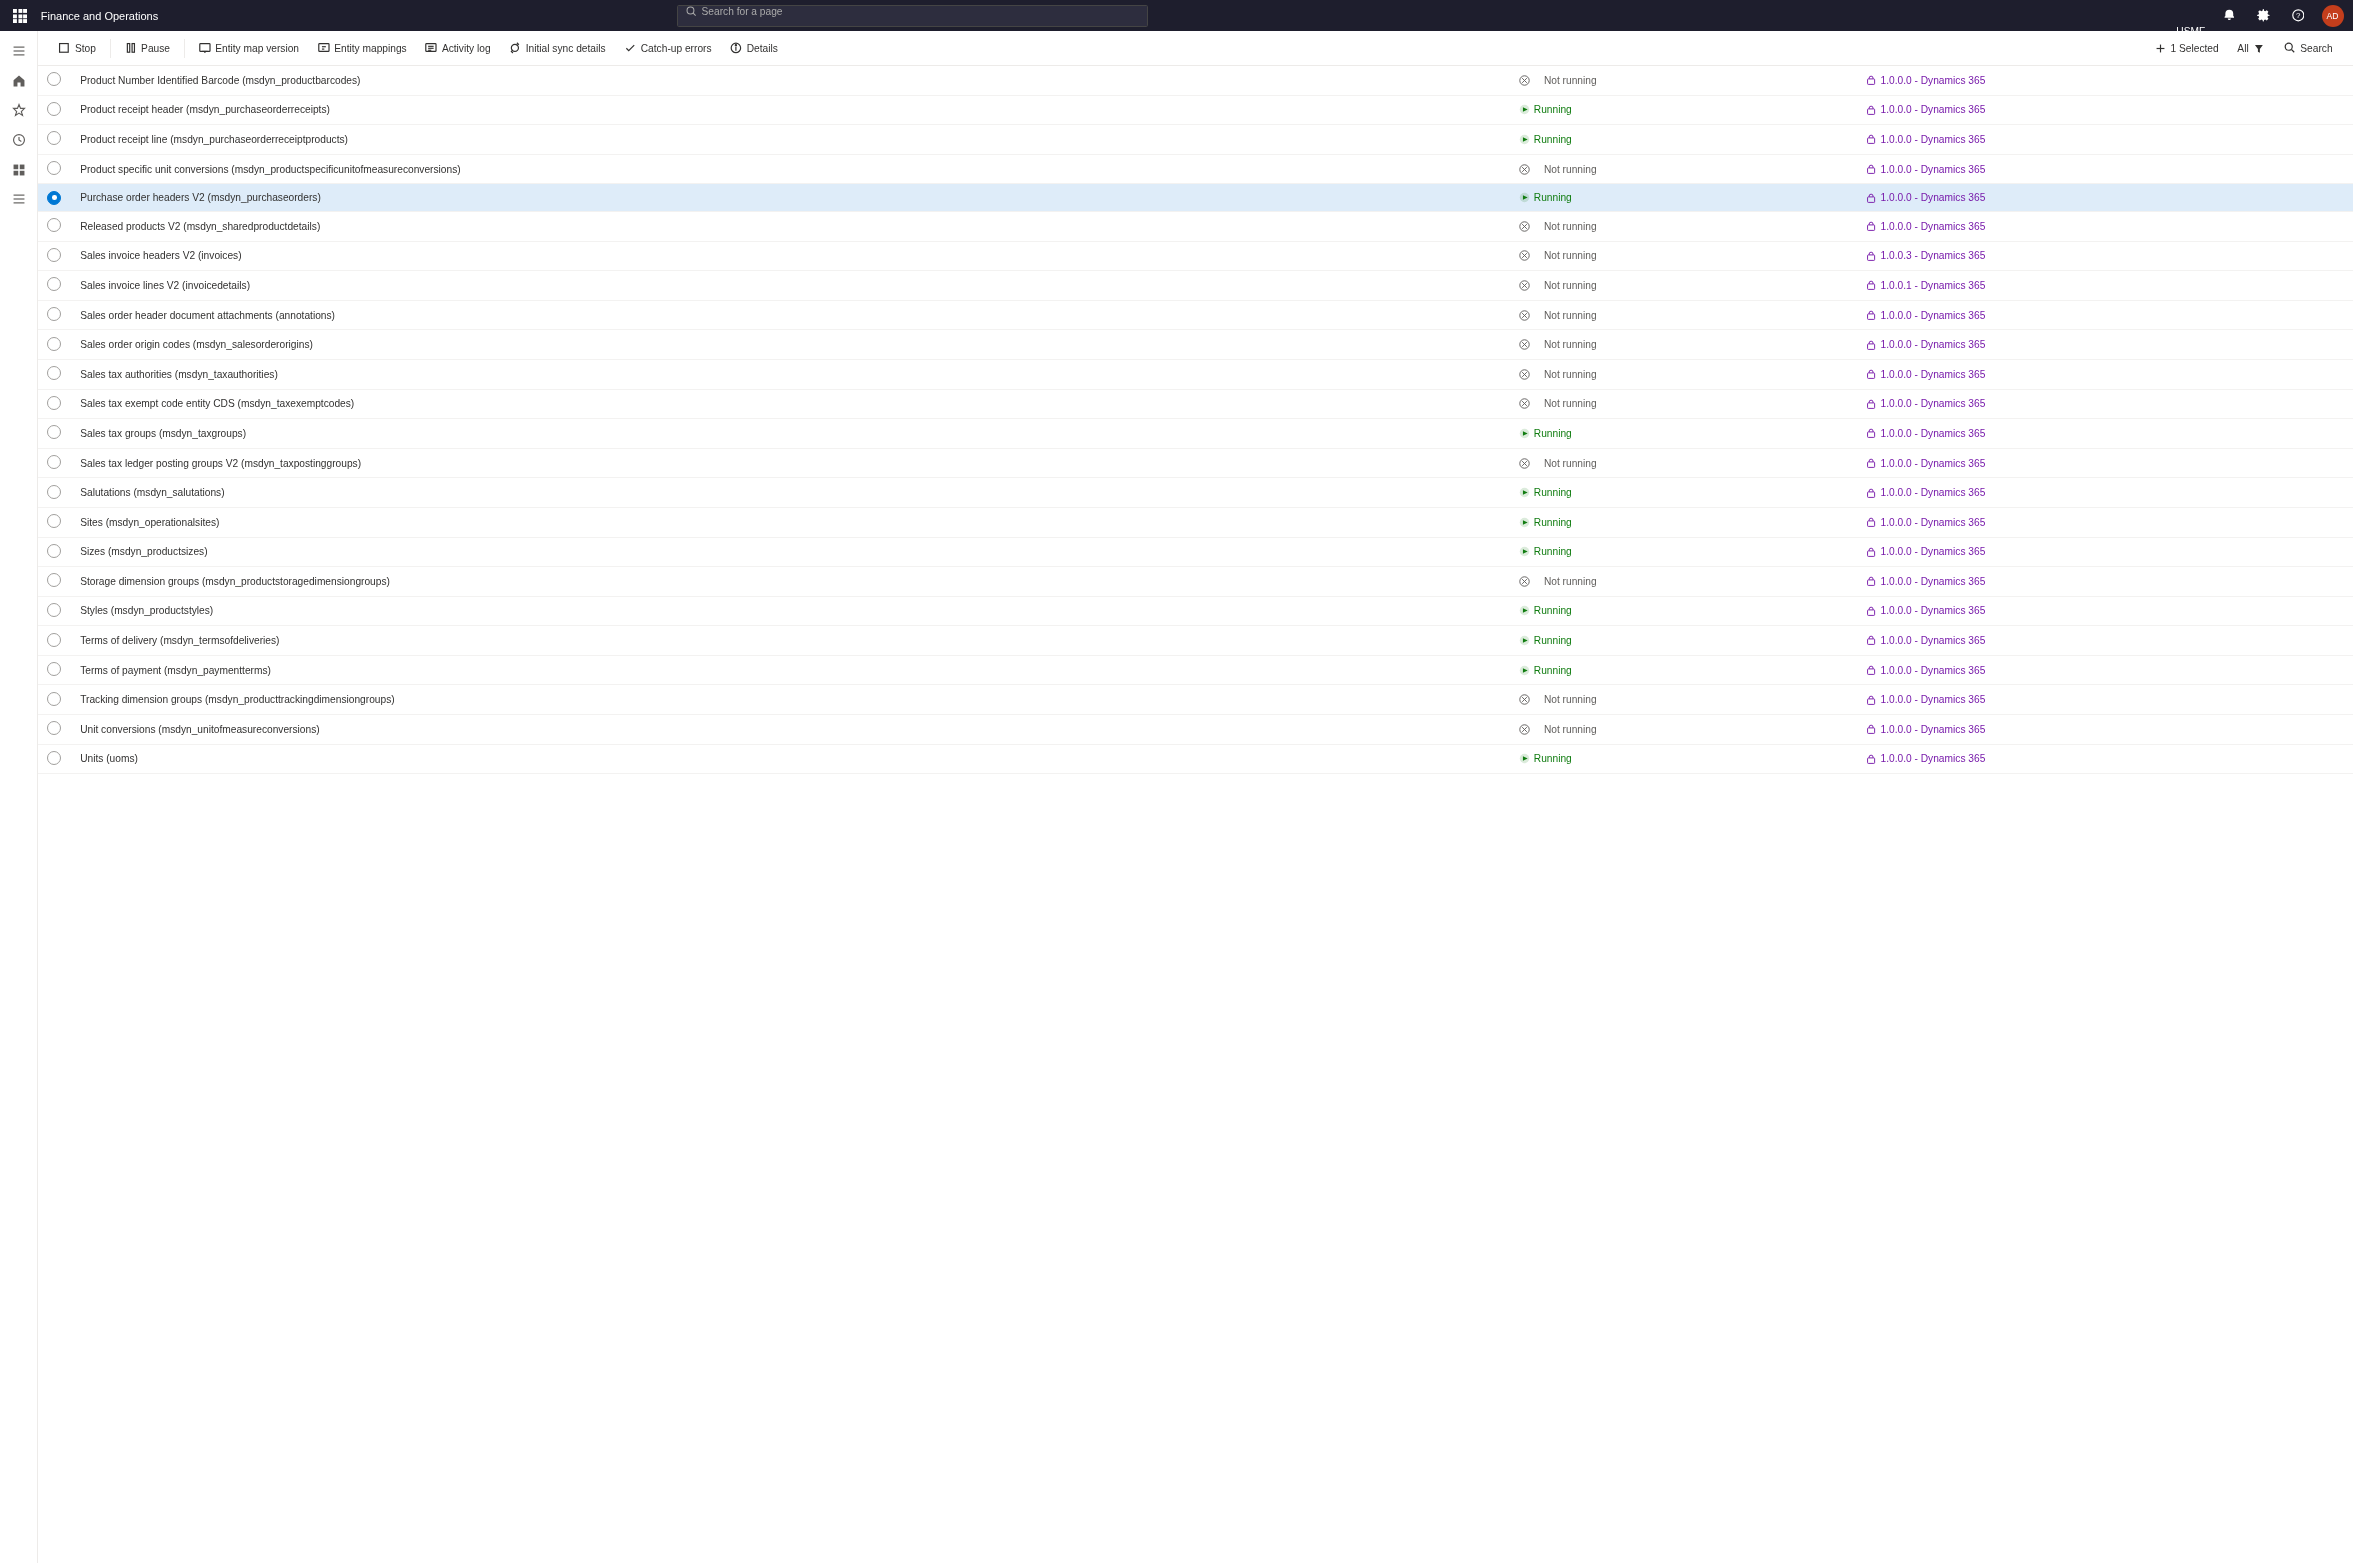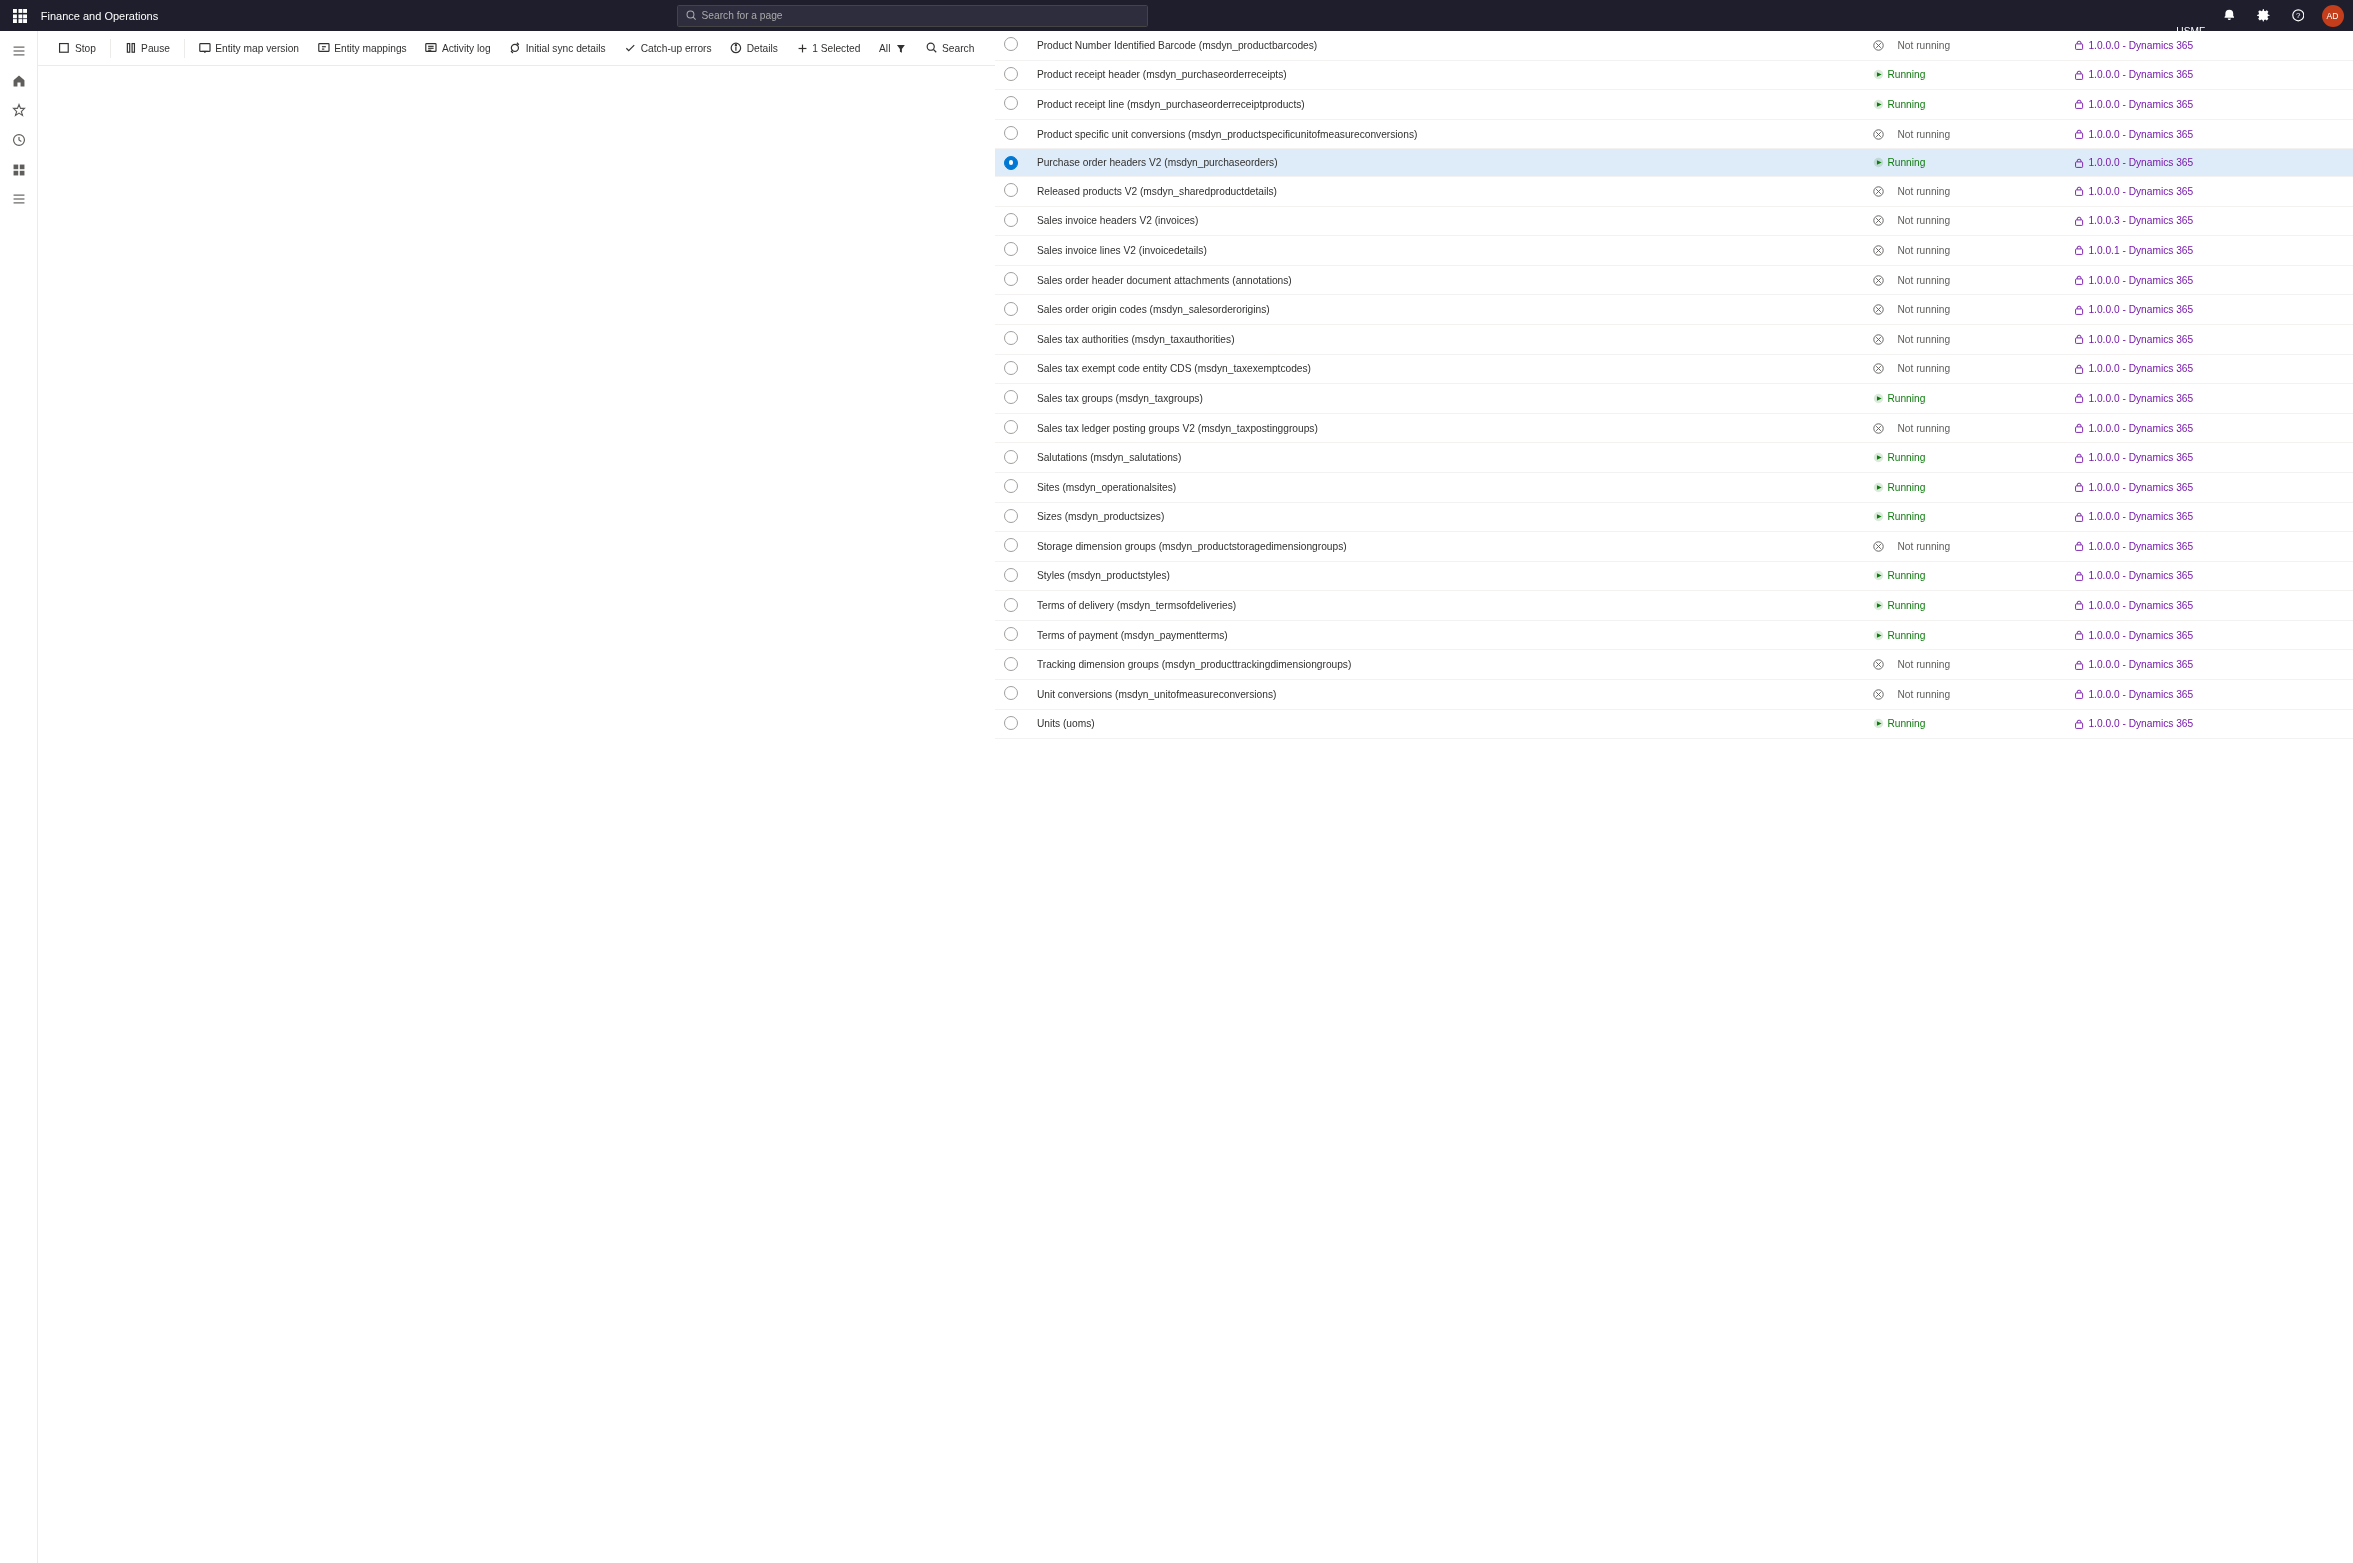--- a/index.html
+++ b/index.html
@@ -10,37 +10,37 @@
       display: flex; align-items: center;
       background: #1e1e2d; color: #fff;
       height: 31px; padding: 0 9.4px; gap: 9.4px;
     }
     .top-bar-apps { width: 22px; height: 22px; display:flex; align-items:center; justify-content:center; cursor:pointer; }
     .top-bar-apps svg { width:14px; height:14px; fill:#fff; }
     .top-bar-title { font-size: 11px; color: #fff; font-weight: 400; flex-shrink:0; }
     .top-bar-search {
       flex: 1; max-width: 471px; margin: 0 auto;
       background: #2d2d3e; border: 0.8px solid #444;
-      border-radius: 1.6px; display:flex; align-items:center;
+      border-radius: 1.6px; display:flex; 
       padding: 0 7.8px; height: 22px; color: #aaa;
     }
     .top-bar-search svg { width:11px; height:11px; fill:#aaa; margin-right:4.7px; flex-shrink:0; }
     .top-bar-right { display:flex; align-items:center; gap:12.6px; margin-left:auto; }
     .top-bar-right span { font-size:10.2px; color:#fff;margin-top:32px; }
     .top-bar-icon { width:22px; height:22px; display:flex; align-items:center; justify-content:center; cursor:pointer; color:#fff; }
     .avatar { width:22px; height:22px; border-radius:50%; background:#c43e1c; color:#fff; font-size:8.6px; font-weight:400; display:flex; align-items:center; justify-content:center; }
 
     
     .layout { display:flex; height: calc(100vh - 31px); }
     .sidebar { width: 38px; background:#fff; border-right:0.8px solid #edebe9; display:flex; flex-direction:column; align-items:center; padding-top:6.3px; gap:1.6px; }
     .sidebar-icon { width:28px; height:28px; display:flex; align-items:center; justify-content:center; cursor:pointer; color:#605e5c; border-radius:1.6px; }
     .sidebar-icon svg { width:14px; height:14px; }
 
     
-    .main { flex:1; display:flex; flex-direction:row; overflow:hidden; background:#fff; }
+    .main { flex:1; display:flex; flex-direction:column; overflow:hidden; background:#fff; }
 
     
     .command-bar {
       display:flex; align-items:center;
       background:#fff; border-bottom:0.8px solid #edebe9;
       padding: 0 12.6px; height: 35px; gap:3.1px;
     }
     .cmd-btn {
       display:flex; align-items:center; gap:4.7px;
       padding: 0 7.8px; height:25px; border:none; background:transparent;

